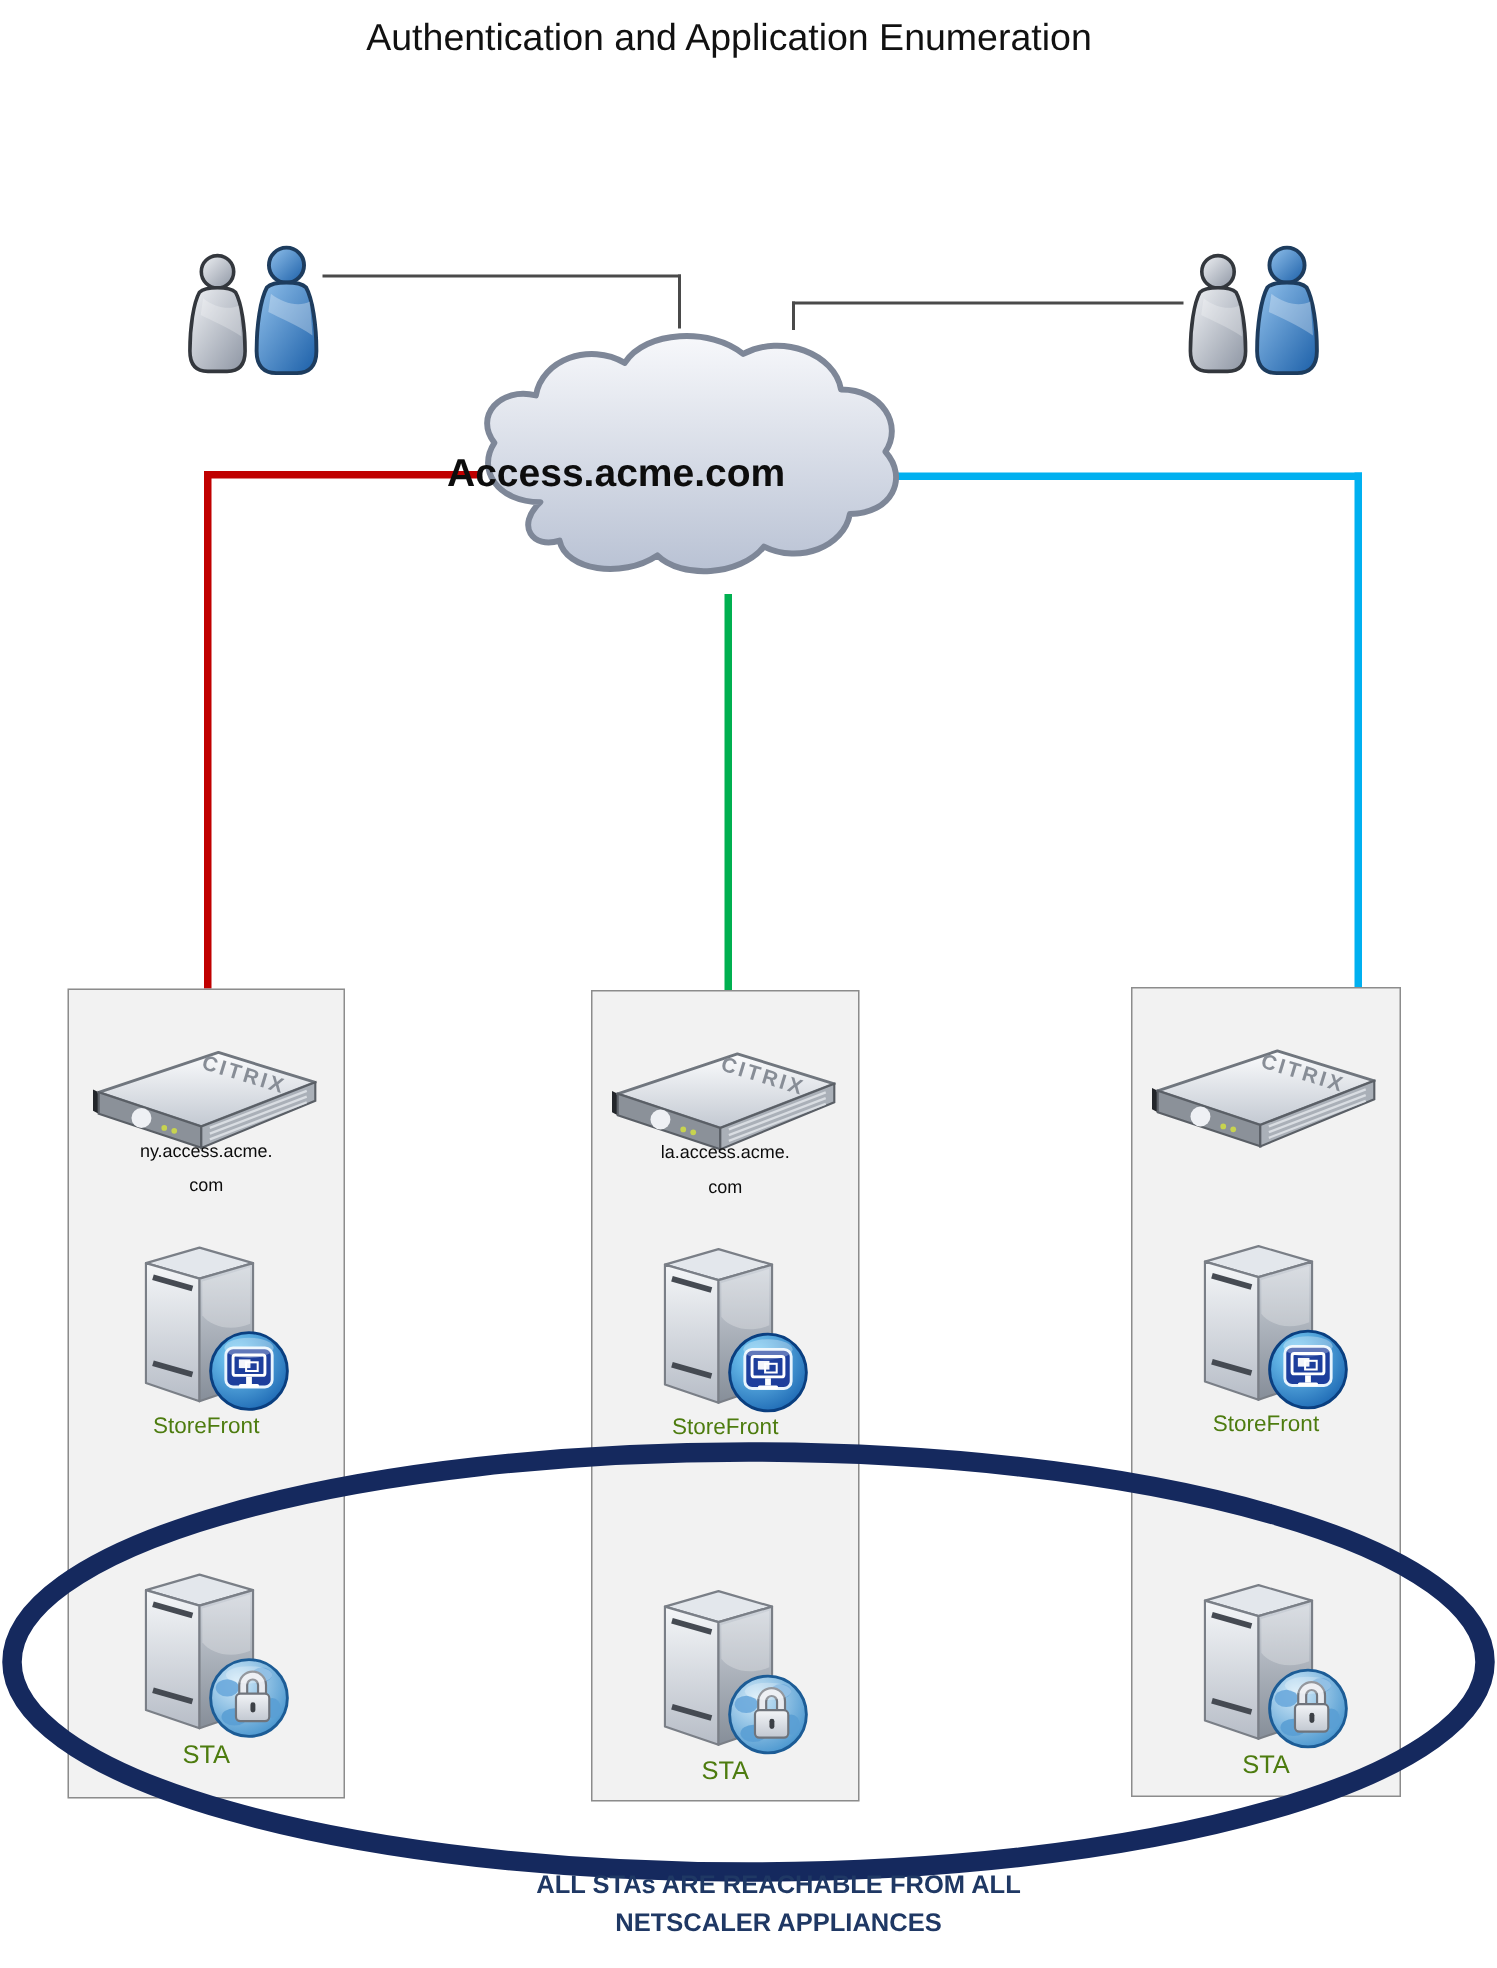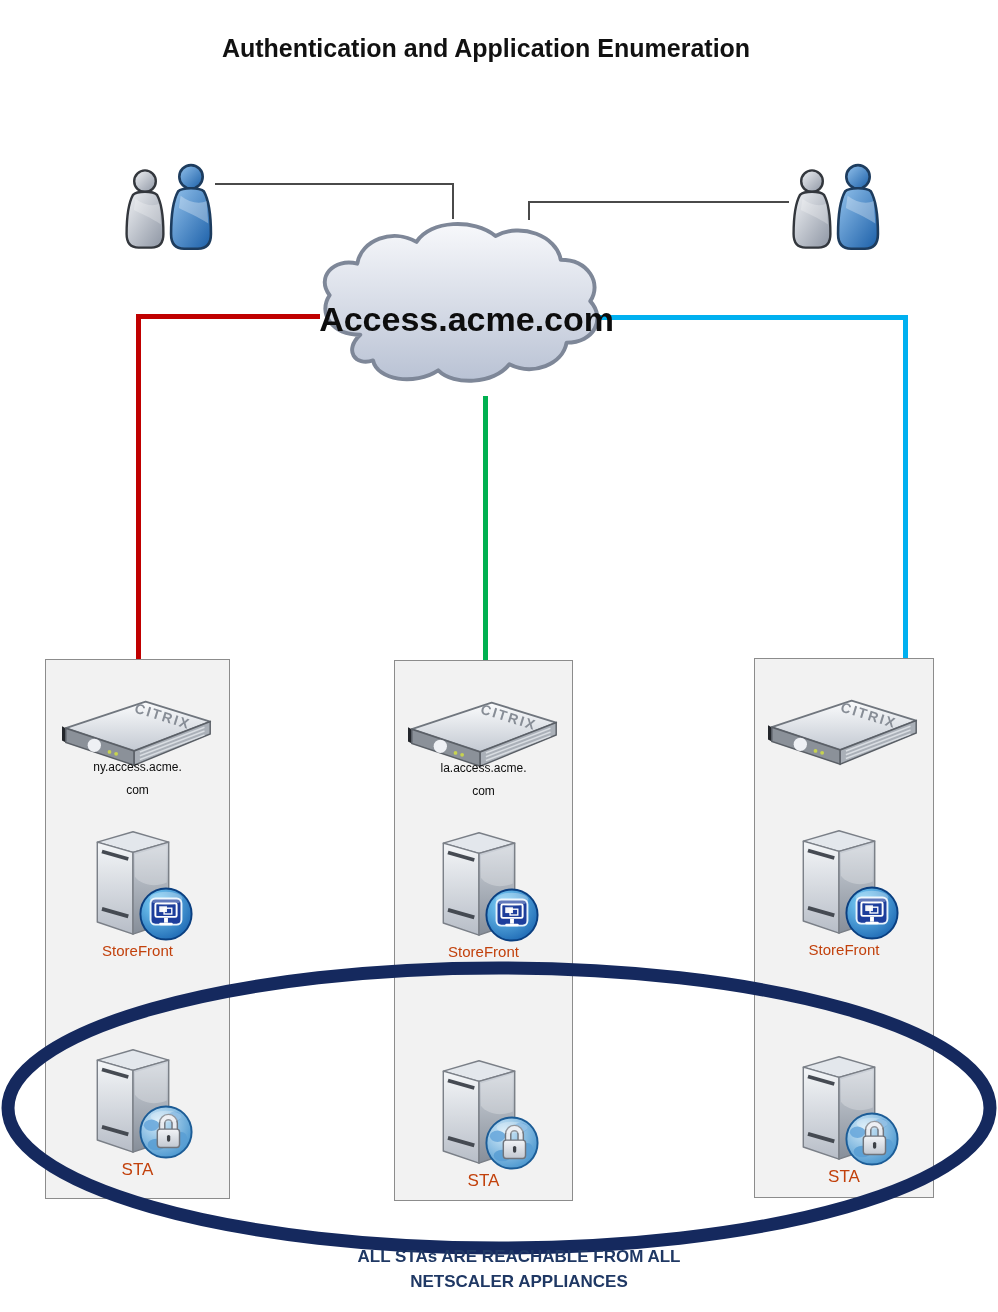--- a/index.html
+++ b/index.html
@@ -2,28 +2,28 @@
 <html><head>
 <meta charset="utf-8">
 <style>
   html,body{margin:0;padding:0;background:#ffffff;}
   #canvas{
     position:relative;width:998px;height:1312px;background:#ffffff;overflow:hidden;
     font-family:"Liberation Sans",sans-serif;
   }
   
   .diagram-title{
-    position:absolute;left:0;top:31px;width:972px;text-align:center;
-    font-size:25px;font-weight:700;color:#111;line-height:34px;
+    position:absolute;left:0;top:8px;width:972px;text-align:center;
+    font-size:25px;font-weight:400;color:#111;line-height:34px;
   }
   .cloud-wrap{position:absolute;left:298px;top:214px;width:316px;height:198px;z-index:3;}
   .cloud-wrap svg{position:absolute;left:0;top:0;width:100%;height:100%;}
   .cloud-label{
-    position:absolute;left:0;top:86px;width:100%;text-align:right;
-    font-size:34px;font-weight:700;color:#0d0d0d;
+    position:absolute;left:0;top:86px;width:100%;text-align:left;
+    font-size:26px;font-weight:700;color:#0d0d0d;
   }
   .bottom-note{
     position:absolute;left:20px;top:1244px;width:998px;text-align:center;z-index:6;
     font-size:17px;font-weight:700;color:#1F3864;line-height:25px;
   }
   
   .cline{position:absolute;z-index:1;}
   .black{background:#4a4a4a;}
   .red{background:#C00000;}
   .green{background:#00B050;}
@@ -43,21 +43,21 @@
   .site-label{
     position:absolute;left:0;top:96px;width:100%;text-align:center;
     font-size:12px;color:#0d0d0d;line-height:23px;
   }
   .server-wrap{position:absolute;left:50%;transform:translateX(-50%);width:112px;height:114px;}
   .server-wrap .tower{position:absolute;left:4px;top:0;width:94px;height:113px;}
   .server-wrap .badge{position:absolute;right:0;bottom:-2px;width:56px;height:56px;}
   .sf-wrap{top:166px;}
   .sta-wrap{top:384px;}
   .server-label{
-    position:absolute;left:0;width:100%;text-align:center;color:#c2410c;
+    position:absolute;left:0;width:100%;text-align:center;color:#4d7c0f;
   }
   .sf-label{top:282px;font-size:15px;}
   .sta-label{top:500px;font-size:17px;}
   
   .sta-ellipse{position:absolute;left:0;top:0;width:998px;height:1312px;z-index:5;pointer-events:none;}
 </style>
 </head>
 <body>
 
 <div id="canvas">

